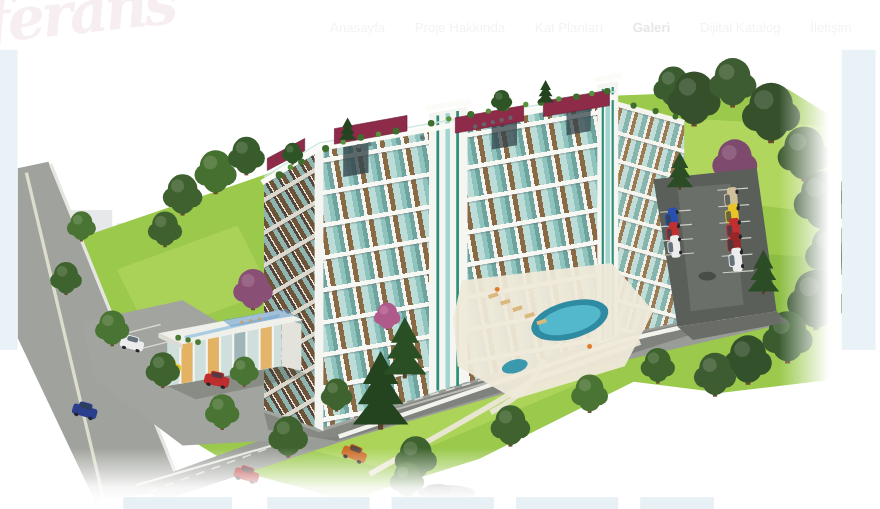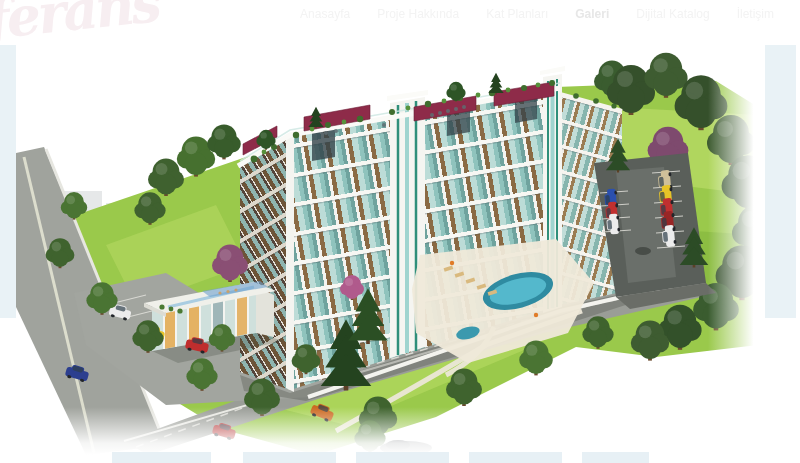--- a/index.html
+++ b/index.html
@@ -4,21 +4,21 @@
 <style>
   html,body{margin:0;padding:0;}
   .page{position:relative;width:800px;height:463px;background:#ffffff;overflow:hidden;
         font-family:"Liberation Sans",sans-serif;}
   
   .header{position:absolute;left:0;top:0;width:800px;height:45px;background:#ffffff;z-index:6;}
   .logo{position:absolute;left:-14px;top:-16px;font-family:"DejaVu Serif",serif;
         font-style:italic;font-weight:bold;font-size:54px;line-height:1;
         color:#f7eef1;transform:rotate(-6deg);letter-spacing:-3px;cursor:pointer;}
   .nav{position:absolute;right:26px;top:7px;display:flex;gap:27px;align-items:center;z-index:7;}
-  .nav a{font-size:12px;color:#f3f3f3;text-decoration:none;white-space:nowrap;}
+  .nav a{font-size:12px;color:#f3f3f3;text-decoration:none;white-space:nowrap;margin-top:11px;}
   .nav a.active{color:#e7e7e7;font-weight:bold;}
   
   .hero-panel{position:absolute;left:0;top:45px;width:796px;height:273px;background:#e9f2f6;z-index:1;}
   .hero-image{position:absolute;left:16px;top:45px;width:749px;height:410px;background:#ffffff;z-index:2;cursor:pointer;}
   .hero-image svg{display:block;}
   
   .thumb{position:absolute;top:452px;height:11px;background:#e7f0f5;z-index:3;cursor:pointer;}
   .t1{left:112px;width:99px;} .t2{left:243px;width:93px;} .t3{left:356px;width:93px;}
   .t4{left:469px;width:93px;} .t5{left:582px;width:67px;}
 </style>

